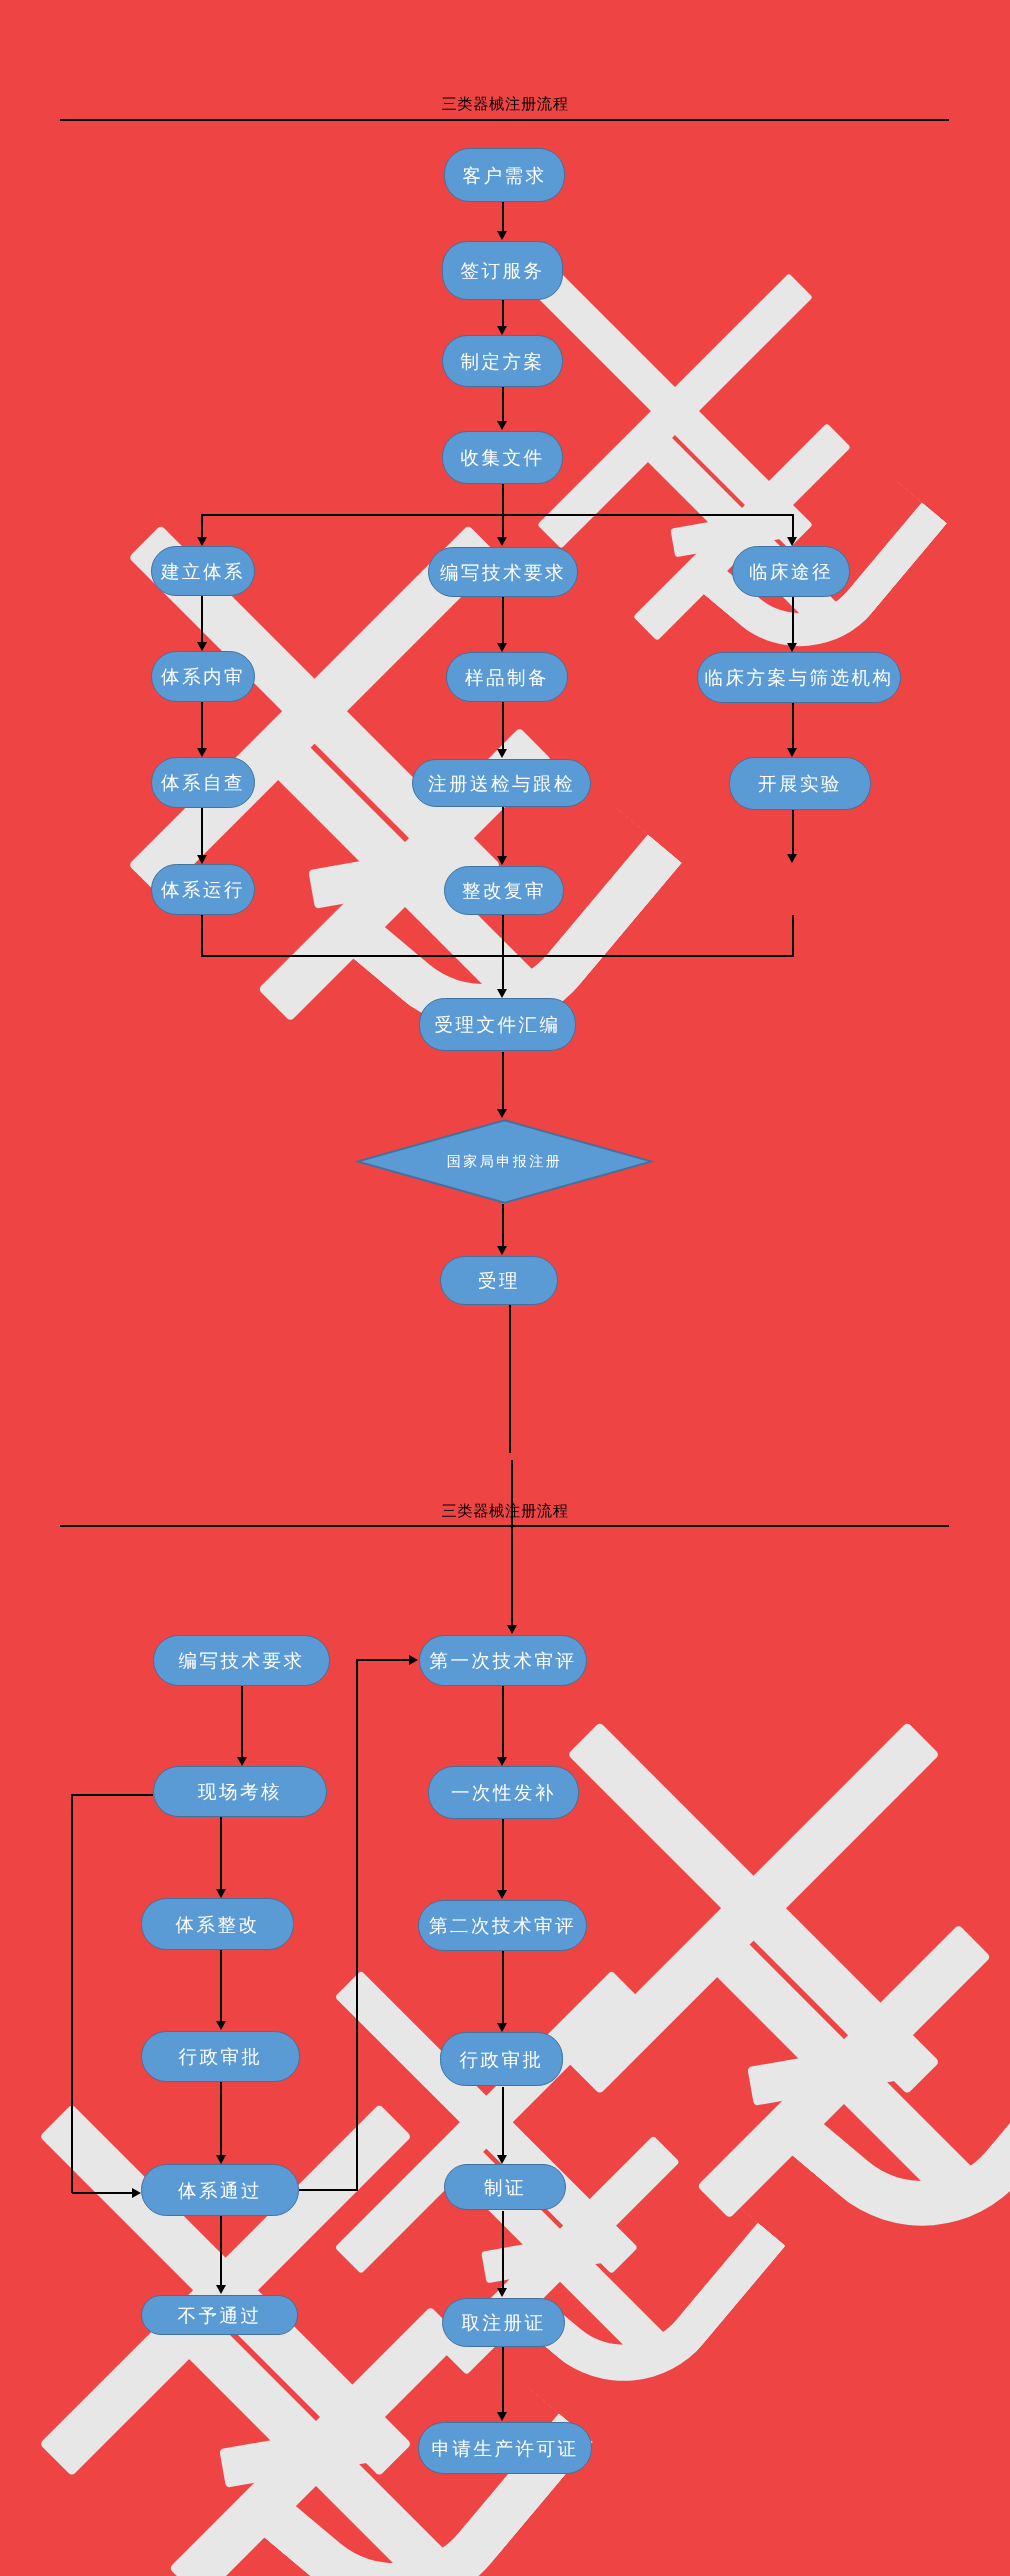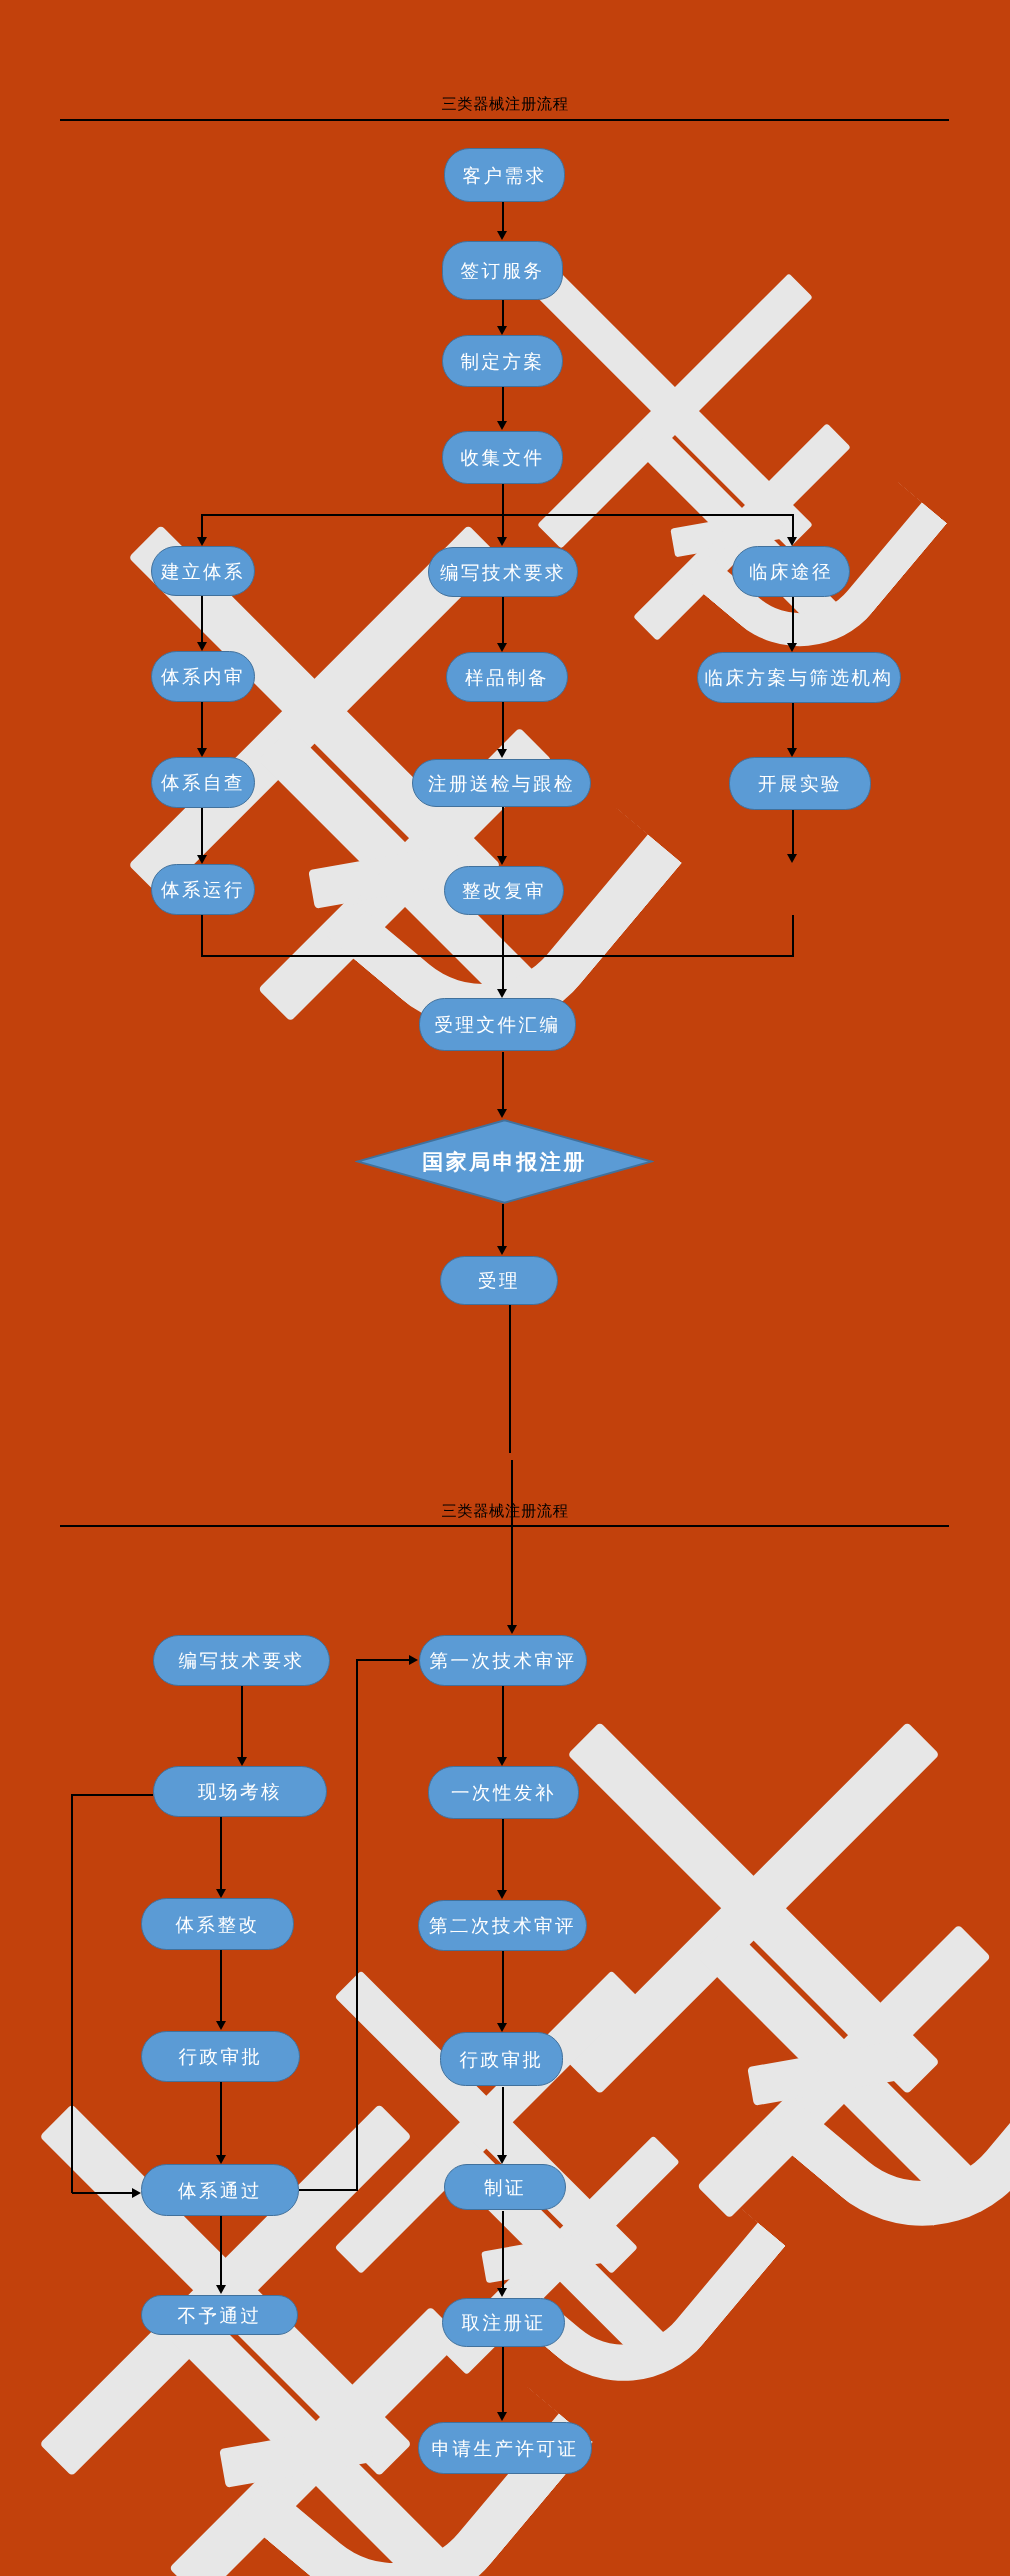--- a/index.html
+++ b/index.html
@@ -1,31 +1,31 @@
 <!DOCTYPE html>
 <html style="font-size:10.2px"><head>
 <meta charset="utf-8">
 <style>
   html,body{margin:0;padding:0;background:#ffffff;}
-  .page{position:relative;width:1010px;height:2576px;background:#c2410c;overflow:hidden;
+  .page{position:relative;width:1010px;height:2576px;background:#ef4444;overflow:hidden;
         font-family:"Liberation Serif","DejaVu Serif",serif;}
 
   
   .ptitle{position:absolute;left:0;width:1010px;text-align:center;font-size:15.3px;color:#000;
           letter-spacing:0.6px;z-index:2;}
   .rule{position:absolute;height:1.9px;background:#000;z-index:2;}
 
   
   .node{position:absolute;background:#5b9bd5;border:1.9px solid #41719c;border-radius:25.5px;
         box-sizing:border-box;display:flex;align-items:center;justify-content:center;
         color:#ffffff;font-size:18.5px;letter-spacing:2.5px;z-index:2;text-align:center;}
   .diamond{position:absolute;z-index:2;}
   .diamond svg{display:block;}
   .diamond .dlabel{position:absolute;left:0;top:0;width:100%;height:100%;display:flex;
-        align-items:center;justify-content:center;color:#fff;font-size:21px;letter-spacing:2.5px;font-weight:bold;}
+        align-items:center;justify-content:center;color:#fff;font-size:14px;letter-spacing:2.5px;}
 
   
   .vl{position:absolute;width:1.9px;background:#000;z-index:1;}
   .hl{position:absolute;height:1.9px;background:#000;z-index:1;}
   .ad{position:absolute;width:0;height:0;border-left:5.1px solid transparent;
       border-right:5.1px solid transparent;border-top:9.5px solid #000;z-index:1;}
   .ar{position:absolute;width:0;height:0;border-top:5.1px solid transparent;
       border-bottom:5.1px solid transparent;border-left:9.5px solid #000;z-index:1;}
 
   

